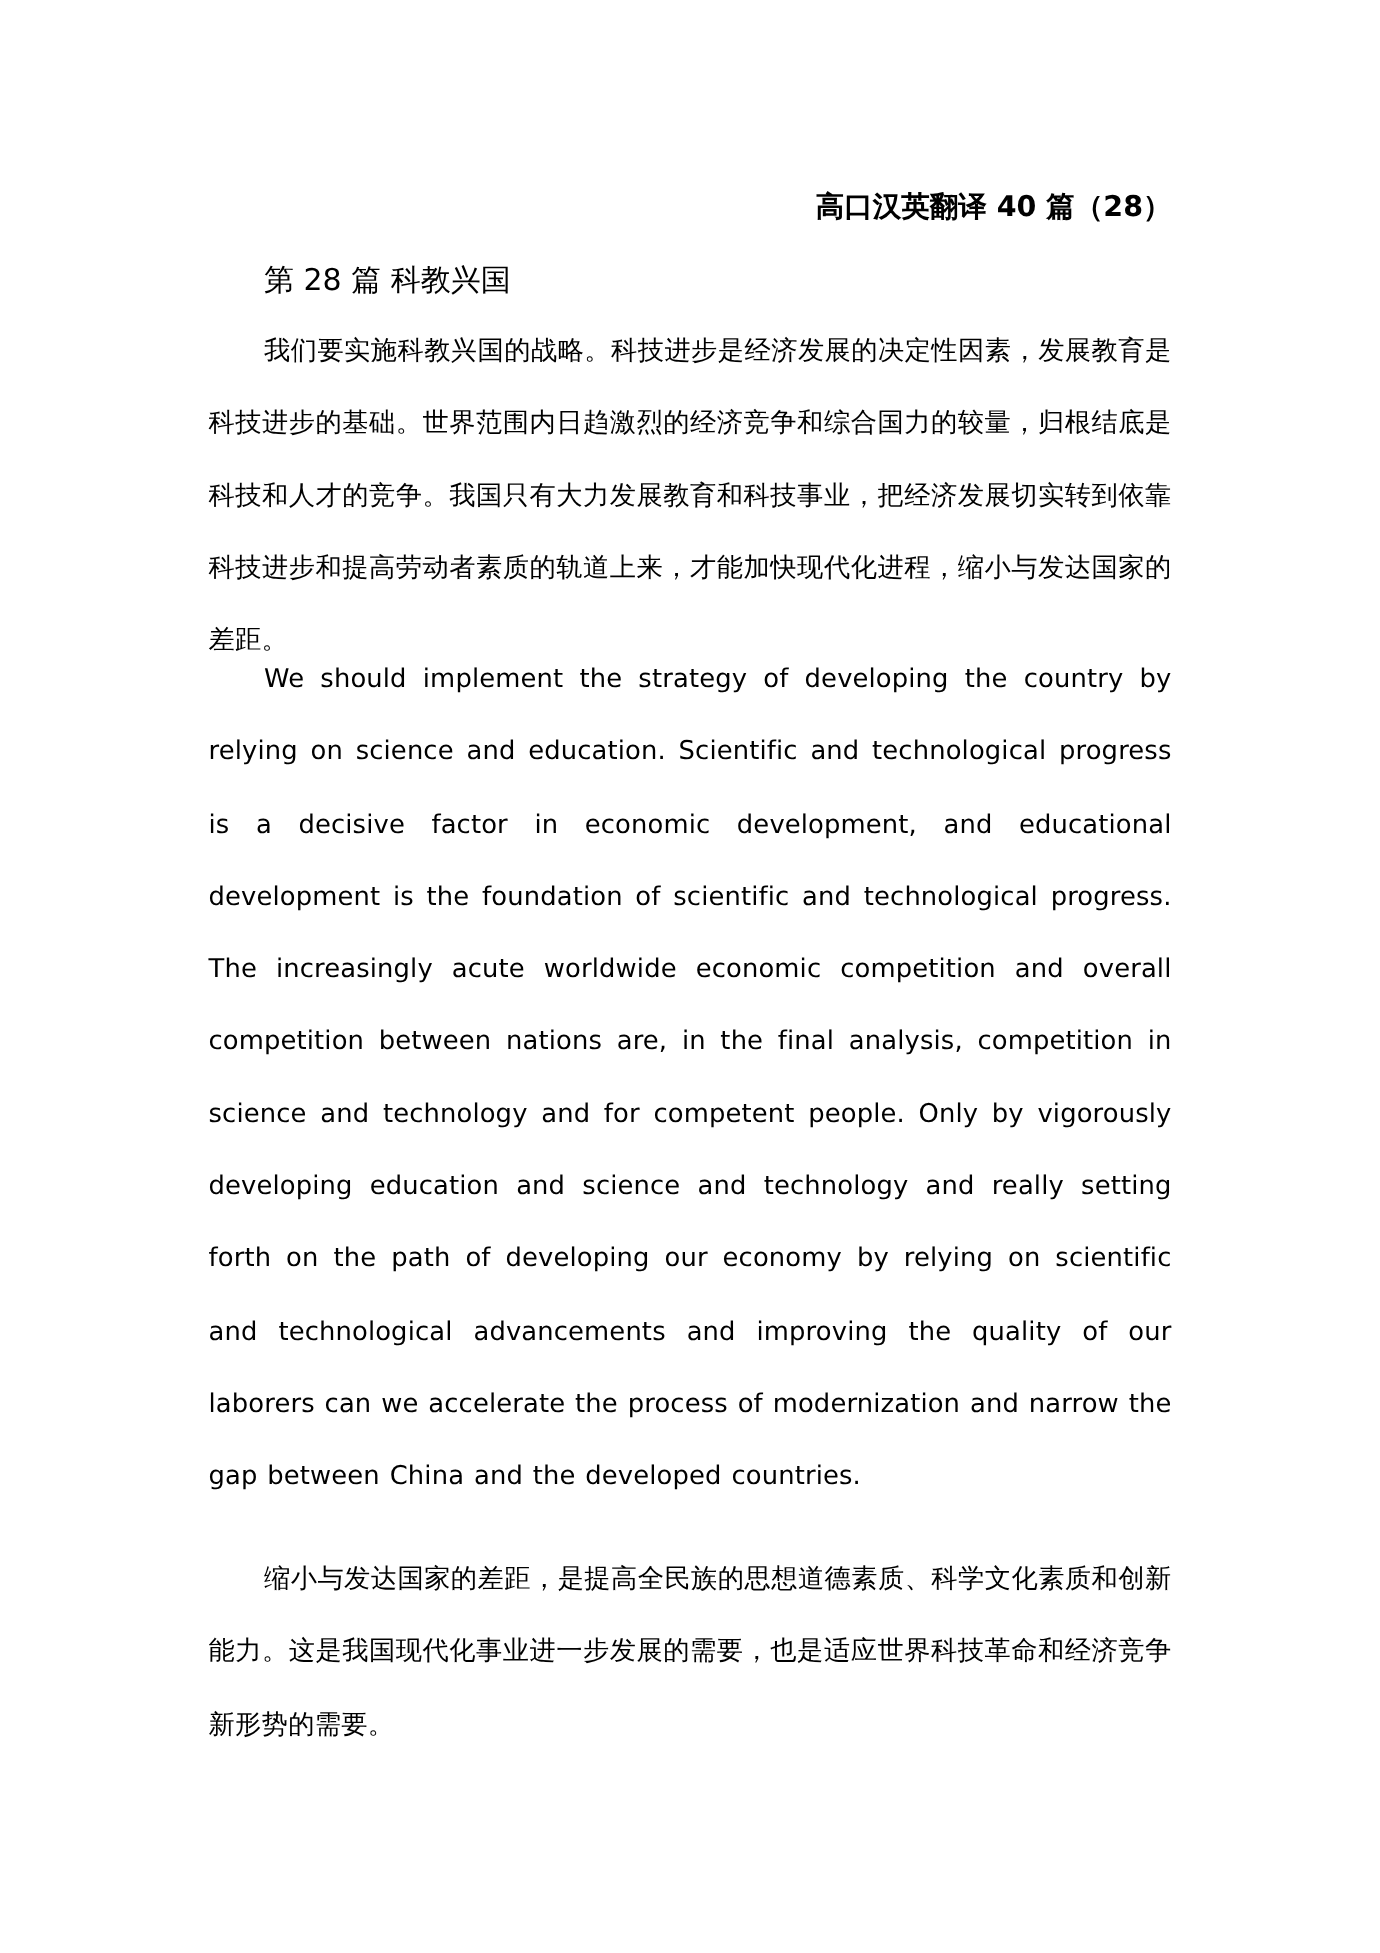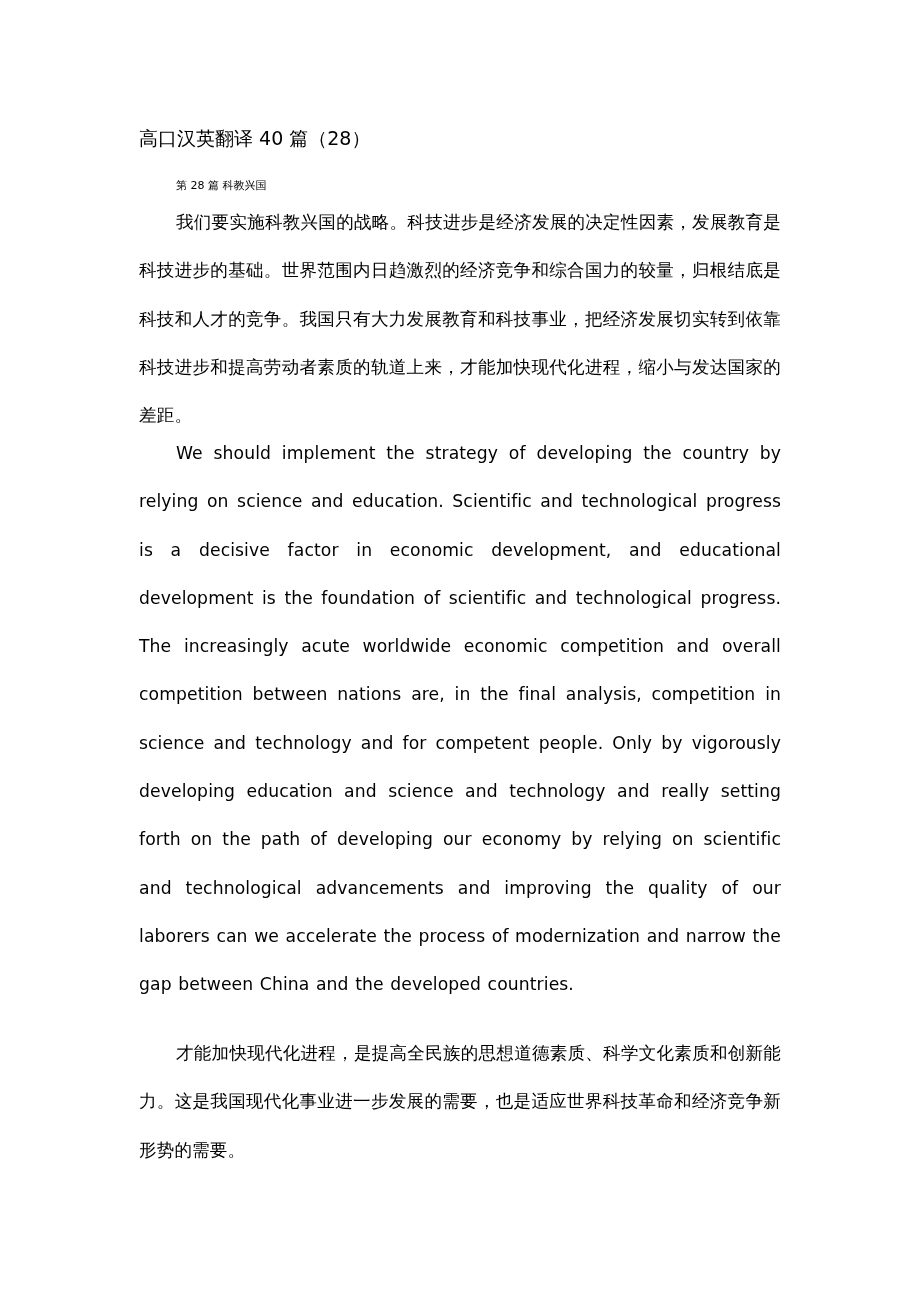--- a/index.html
+++ b/index.html
@@ -19,32 +19,32 @@
       position: absolute;
       left: 139px;
       top: 0;
       width: 642px;
     }
     .title {
       position: absolute;
       top: 124px;
       left: 0;
       width: 642px;
-      text-align: left;
+      text-align: right;
       font-size: 19px;
-      font-weight: normal;
+      font-weight: bold;
       line-height: 28px;
       letter-spacing: 0px;
       margin: 0;
     }
     .subtitle {
       position: absolute;
       top: 173px;
       left: 37px;
-      font-size: 11px;
+      font-size: 20px;
       line-height: 26px;
       margin: 0;
     }
     .para {
       position: absolute;
       left: 0;
       width: 642px;
       margin: 0;
       font-size: 17px;
       line-height: 48.3px;
@@ -53,26 +53,26 @@
     }
     .para.zh {
       font-size: 17.5px;
       letter-spacing: 0.2px;
     }
     .para.en {
       font-size: 17.2px;
       letter-spacing: 0.1px;
       word-spacing: 1px;
     }
-    #p1 { top: 198px; }
+    #p1 { top: 210px; }
     #p2 { top: 429px; }
     #p3 { top: 1029px; }
   </style>
 </head>
 <body>
 
 <div class="page">
   <h1 class="title">高口汉英翻译 40 篇（28）</h1>
   <p class="subtitle">第 28 篇  科教兴国</p>
   <p class="para zh" id="p1">我们要实施科教兴国的战略。科技进步是经济发展的决定性因素，发展教育是科技进步的基础。世界范围内日趋激烈的经济竞争和综合国力的较量，归根结底是科技和人才的竞争。我国只有大力发展教育和科技事业，把经济发展切实转到依靠科技进步和提高劳动者素质的轨道上来，才能加快现代化进程，缩小与发达国家的差距。</p>
   <p class="para en" id="p2">We should implement the strategy of developing the country by relying on science and education. Scientific and technological progress is a decisive factor in economic development, and educational development is the foundation of scientific and technological progress. The increasingly acute worldwide economic competition and overall competition between nations are, in the final analysis, competition in science and technology and for competent people. Only by vigorously developing education and science and technology and really setting forth on the path of developing our economy by relying on scientific and technological advancements and improving the quality of our laborers can we accelerate the process of modernization and narrow the gap between China and the developed countries.</p>
-  <p class="para zh" id="p3">才能加快现代化进程，是提高全民族的思想道德素质、科学文化素质和创新能力。这是我国现代化事业进一步发展的需要，也是适应世界科技革命和经济竞争新形势的需要。</p>
+  <p class="para zh" id="p3">缩小与发达国家的差距，是提高全民族的思想道德素质、科学文化素质和创新能力。这是我国现代化事业进一步发展的需要，也是适应世界科技革命和经济竞争新形势的需要。</p>
 </div>
 
 </body></html>

